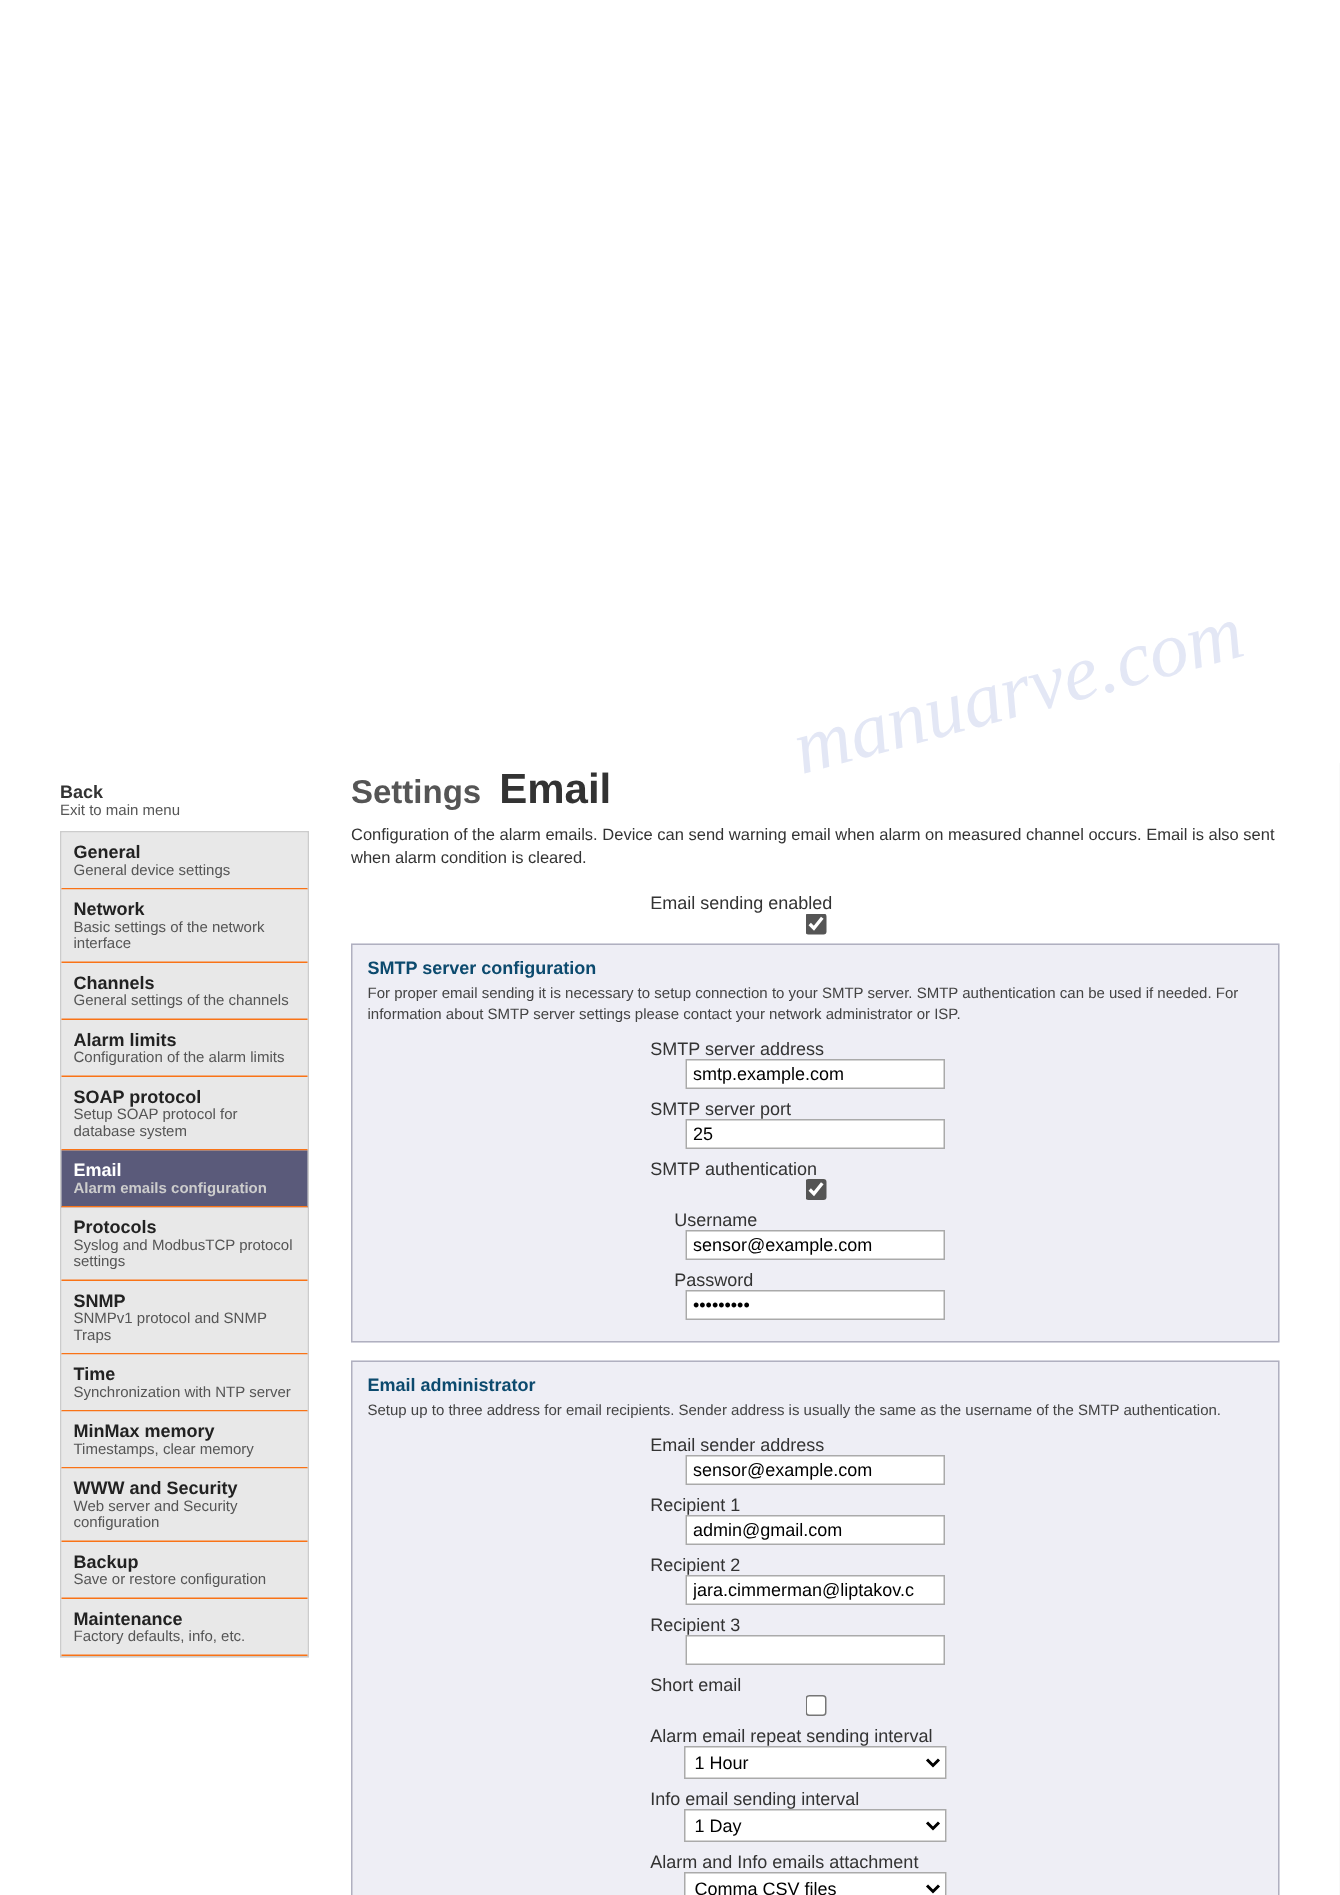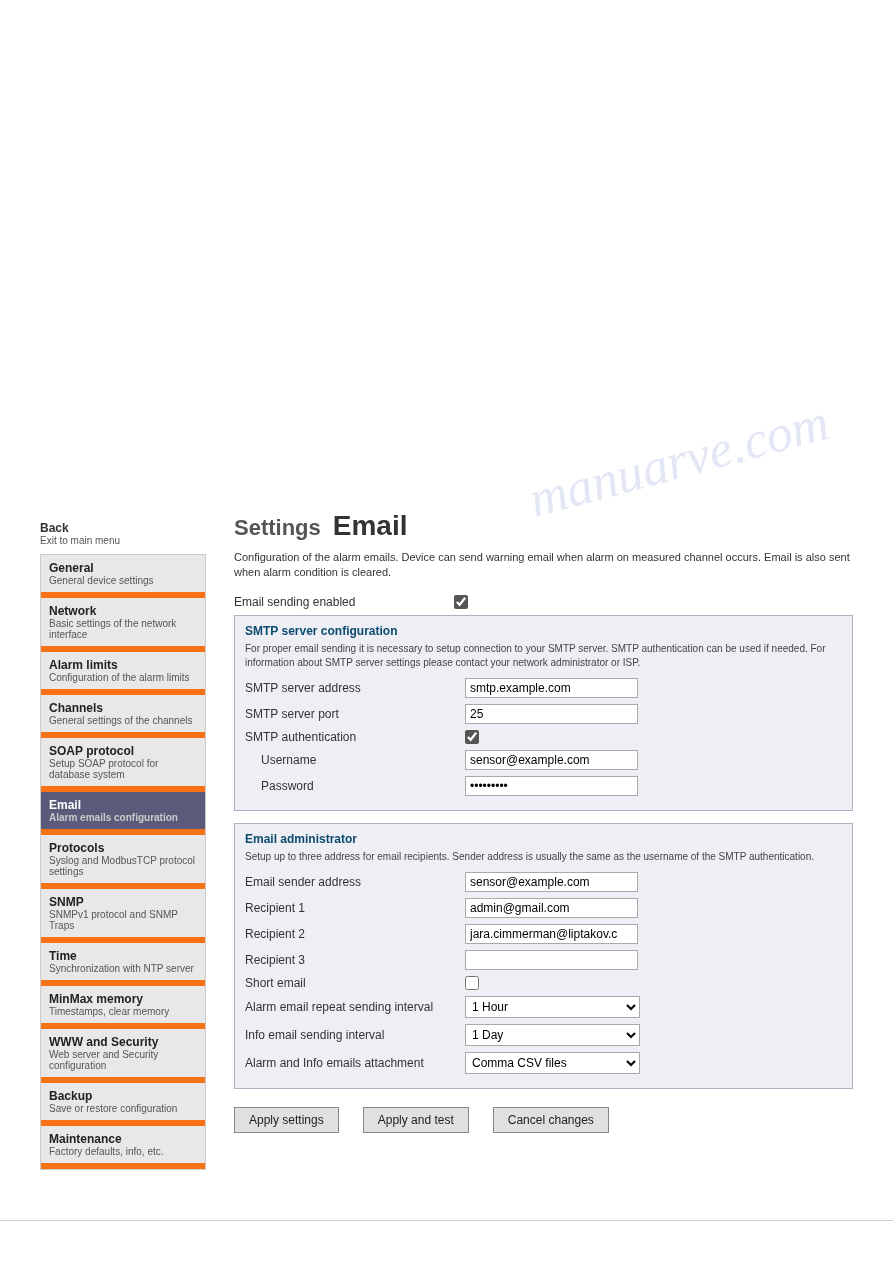--- a/index.html
+++ b/index.html
@@ -48,21 +48,21 @@
       font-size: 10px;
       color: #555;
       display: block;
     }
     .sidebar-nav {
       border: 1px solid #ccc;
       background: #e8e8e8;
     }
     .sidebar-item {
       padding: 6px 8px;
-      border-bottom: 6px solid #f97316;
+      border-bottom: 1px solid #f97316;
       cursor: pointer;
       background: #e8e8e8;
     }
     .sidebar-item.active {
       background: #5a5a7a;
       color: #fff;
     }
     .sidebar-item.active .item-subtitle {
       color: #ccc;
       font-weight: bold;
@@ -102,20 +102,21 @@
     .page-description {
       font-size: 11px;
       color: #333;
       margin-bottom: 14px;
       line-height: 1.4;
     }
     .form-row {
       display: flex;
       align-items: center;
       margin-bottom: 6px;
+      flex-direction: column;
     }
     .form-label {
       width: 220px;
       font-size: 12px;
       color: #333;
       flex-shrink: 0;
     }
     .form-input {
       width: 173px;
       border: 1px solid #aaa;
@@ -197,26 +198,26 @@
       <nav class="sidebar-nav">
         <div class="sidebar-item">
           <div class="item-title">General</div>
           <div class="item-subtitle">General device settings</div>
         </div>
         <div class="sidebar-item">
           <div class="item-title">Network</div>
           <div class="item-subtitle">Basic settings of the network interface</div>
         </div>
         <div class="sidebar-item">
+          <div class="item-title">Channels</div>
+          <div class="item-subtitle">General settings of the channels</div>
+        </div>
+        <div class="sidebar-item">
           <div class="item-title">Alarm limits</div>
           <div class="item-subtitle">Configuration of the alarm limits</div>
-        </div>
-        <div class="sidebar-item">
-          <div class="item-title">Channels</div>
-          <div class="item-subtitle">General settings of the channels</div>
         </div>
         <div class="sidebar-item">
           <div class="item-title">SOAP protocol</div>
           <div class="item-subtitle">Setup SOAP protocol for database system</div>
         </div>
         <div class="sidebar-item active">
           <div class="item-title">Email</div>
           <div class="item-subtitle">Alarm emails configuration</div>
         </div>
         <div class="sidebar-item">

